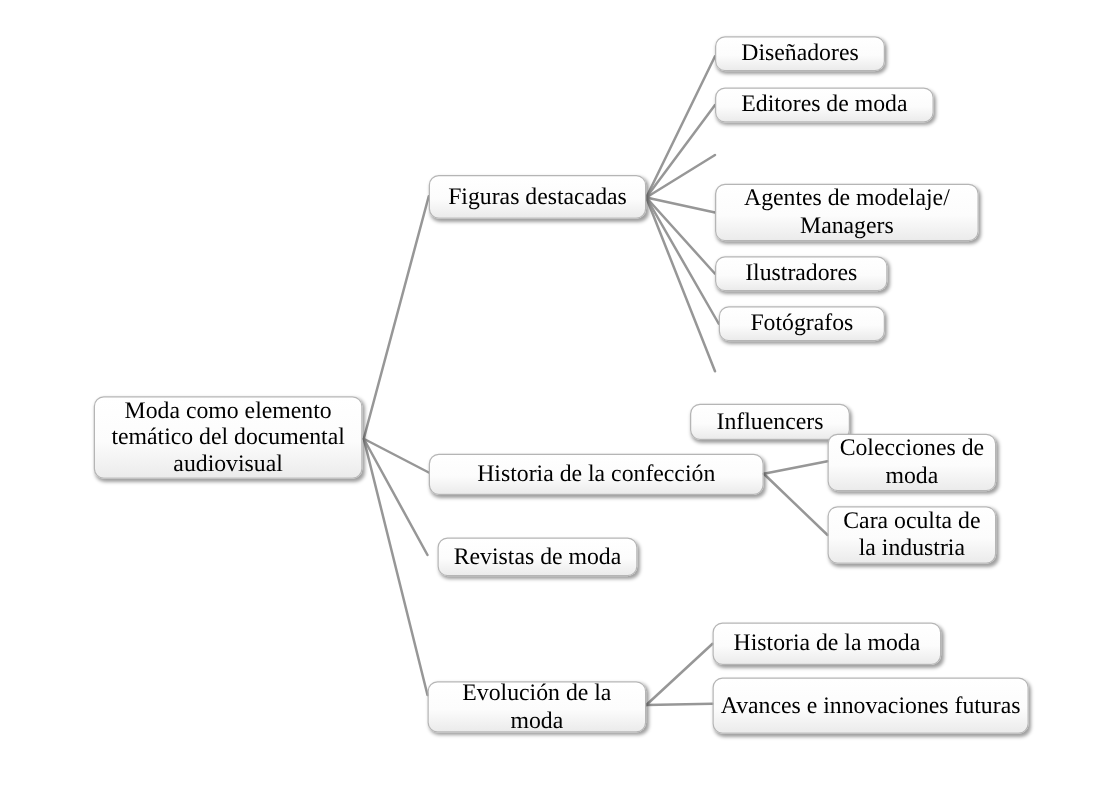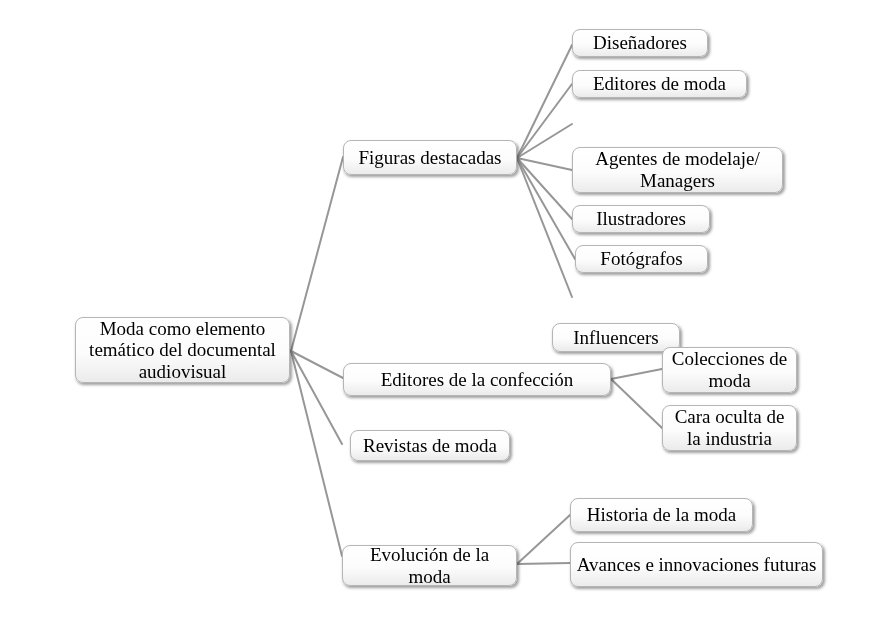--- a/index.html
+++ b/index.html
@@ -90,21 +90,21 @@
   <div class="node n-figuras">Figuras destacadas</div>
 
   <div class="node n-root">Moda como elemento temático del documental audiovisual</div>
   <div class="node n-disenadores">Diseñadores</div>
   <div class="node n-editores">Editores de moda</div>
   <div class="node n-agentes">Agentes de modelaje/ Managers</div>
   <div class="node n-ilustra">Ilustradores</div>
   <div class="node n-fotografos">Fotógrafos</div>
   <div class="node n-influencers">Influencers</div>
 
-  <div class="node n-industria">Editores de la confección</div>
+  <div class="node n-industria">Historia de la confección</div>
   <div class="node n-colecciones">Colecciones de moda</div>
   <div class="node n-cara">Cara oculta de la industria</div>
 
   <div class="node n-revistas">Revistas de moda</div>
 
   <div class="node n-evolucion">Evolución de la moda</div>
   <div class="node n-historia">Historia de la moda</div>
   <div class="node n-avances">Avances e innovaciones futuras</div>
 
 </div>

